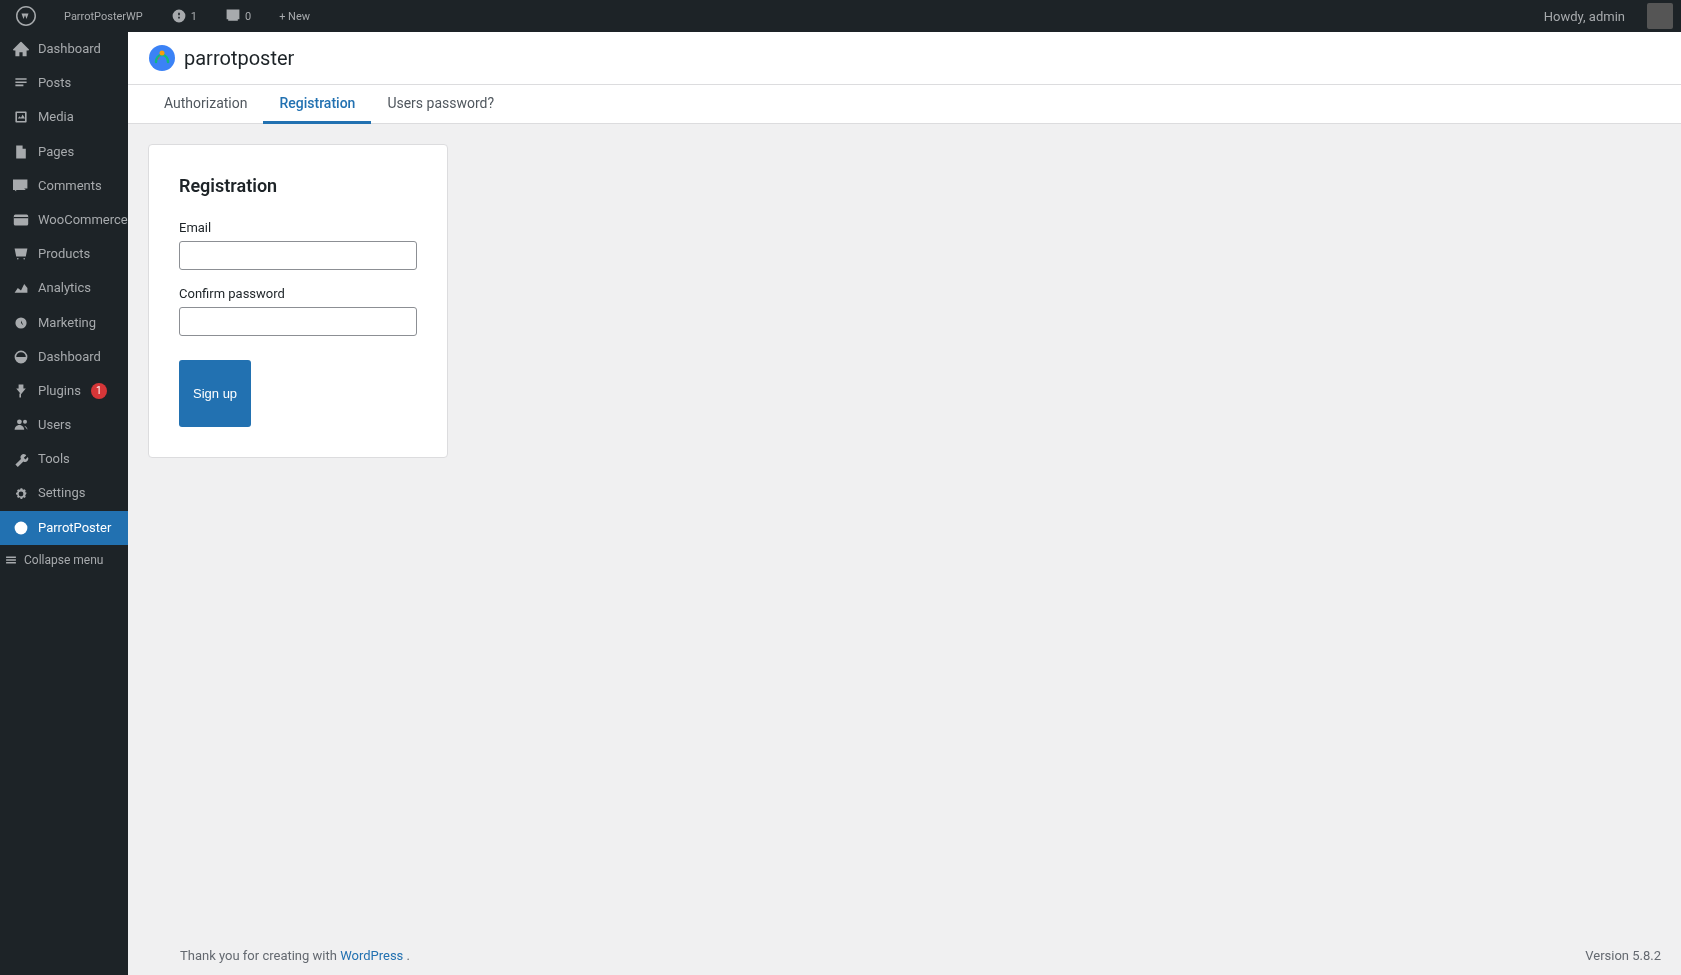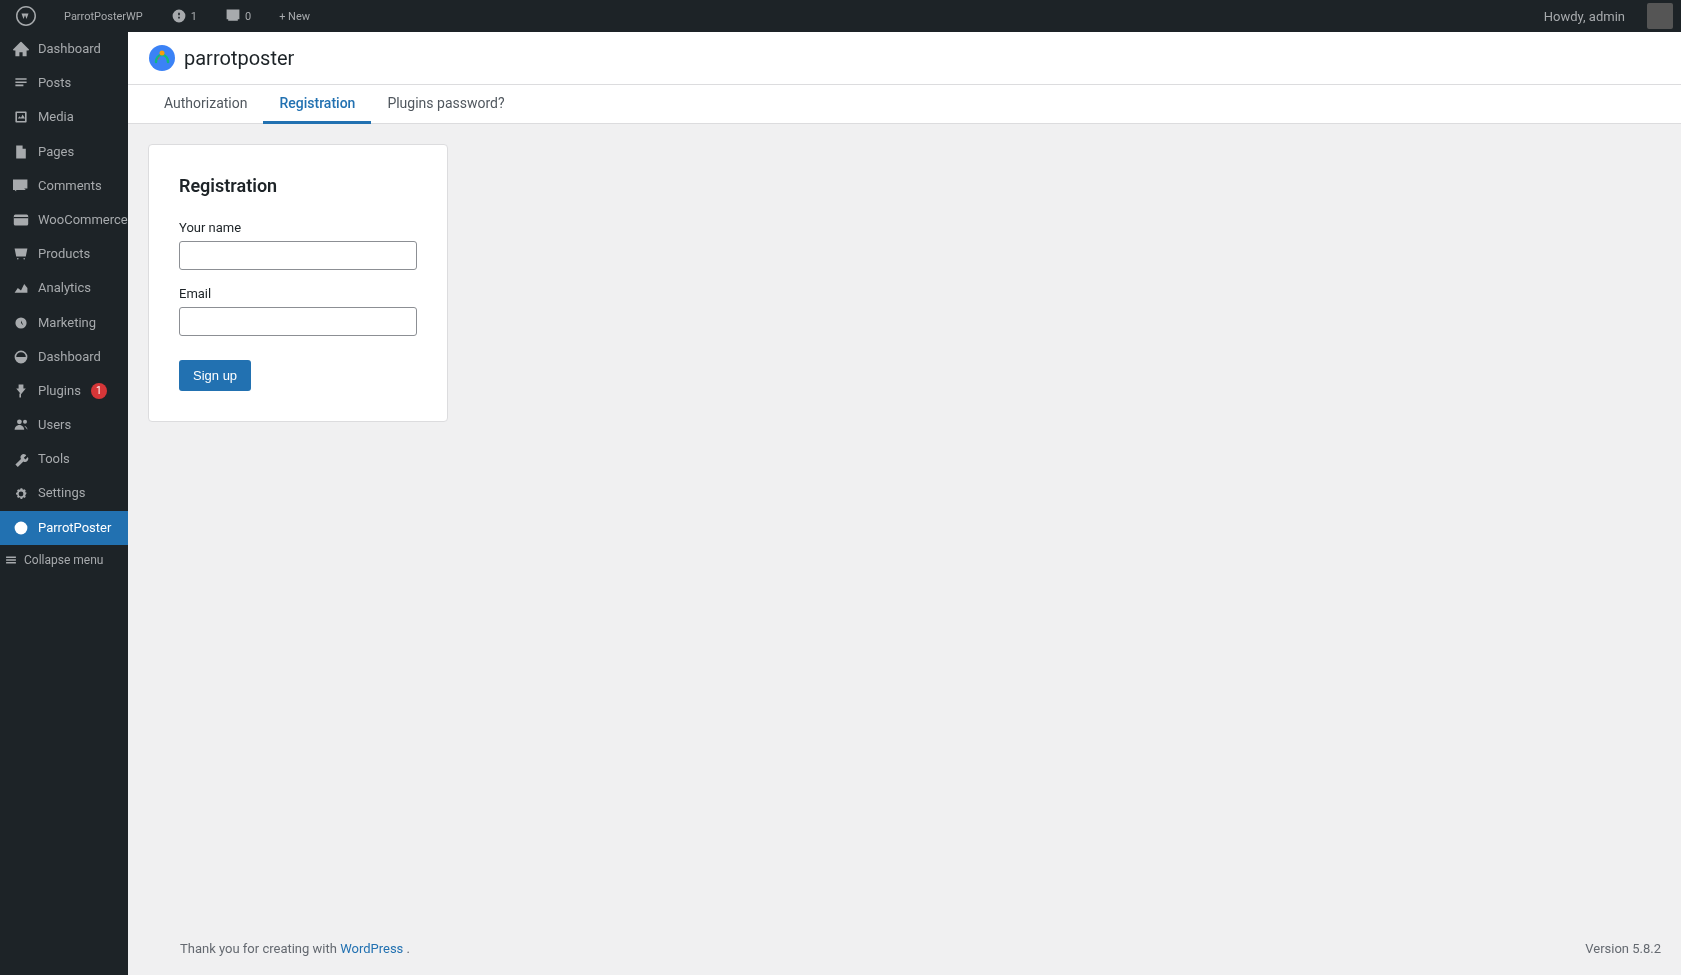--- a/index.html
+++ b/index.html
@@ -109,33 +109,33 @@
       border-radius: 3px;
       font-size: 13px;
       color: #1d2327;
       background: #fff;
     }
     .btn-primary {
       background: #2271b1;
       color: #fff;
       border: none;
       border-radius: 3px;
-      padding: 8px 14px;
+      padding: 26px 14px;
       font-size: 13px;
       cursor: pointer;
       margin-top: 8px;
     }
 
     
     #footer {
       padding: 12px 20px;
       color: #646970;
       font-size: 13px;
       position: fixed;
-      bottom: 7px;
+      bottom: 0;
       left: 160px;
       right: 0;
       display: flex;
       justify-content: space-between;
     }
     #footer a { color: #2271b1; text-decoration: none; }
   </style>
 </head>
 <body>
 
@@ -340,43 +340,43 @@
     </div>
 
     <div id="tabs-bar">
       <div class="tab">
         <span>Authorization</span>
       </div>
       <div class="tab active">
         <span>Registration</span>
       </div>
       <div class="tab">
-        <span>Plugins password?</span>
+        <span>Users password?</span>
       </div>
     </div>
 
     <div id="content-area">
       <div class="reg-card">
         <h2 class="reg-title">Registration</h2>
 
         
-        <div class="form-group">
-          <label class="form-label">Your name</label>
-          <input class="form-input" type="text" style="">
-        </div>
 
         
         <div class="form-group">
           <label class="form-label">Email</label>
           <input class="form-input" type="email" style="">
         </div>
 
         
 
         
+        <div class="form-group">
+          <label class="form-label">Confirm password</label>
+          <input class="form-input" type="password" style="">
+        </div>
 
         <button class="btn-primary">
           <span>Sign up</span>
         </button>
       </div>
     </div>
 
     <div id="footer">
       <span>
         <span>Thank you for creating with </span>

